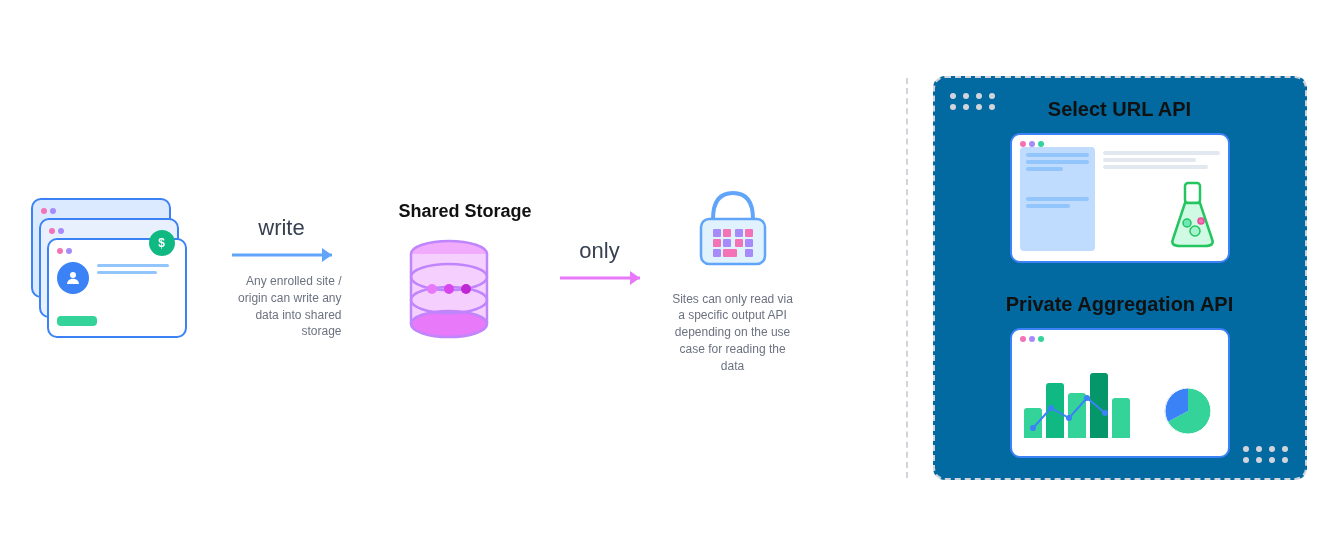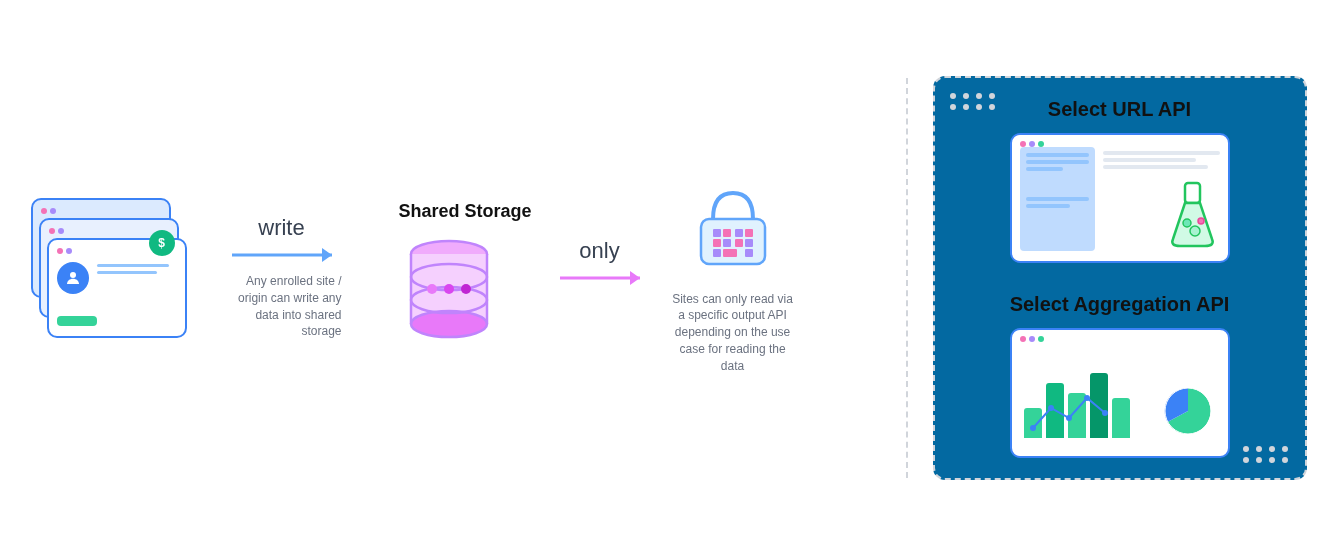--- a/index.html
+++ b/index.html
@@ -401,21 +401,21 @@
                 <circle cx="30" cy="50" r="5" fill="#a7f3d0" stroke="#22c55e" stroke-width="1.5"></circle>
                 <circle cx="22" cy="42" r="4" fill="#6ee7b7" stroke="#22c55e" stroke-width="1.5"></circle>
                 <circle cx="36" cy="40" r="3" fill="#f472b6" stroke="#ec4899" stroke-width="1.5"></circle>
               </svg>
             </div>
           </div>
         </div>
       </div>
 
       <div class="api-item">
-        <div class="api-title">Select Aggregation API</div>
+        <div class="api-title">Private Aggregation API</div>
         <div class="api-illustration">
 
           <div style="display:flex;gap:3px;padding:6px 8px 0;">
             <div style="width:6px;height:6px;border-radius:50%;background:#f472b6;"></div>
             <div style="width:6px;height:6px;border-radius:50%;background:#a78bfa;"></div>
             <div style="width:6px;height:6px;border-radius:50%;background:#34d399;"></div>
           </div>
 
           <div style="padding:4px 12px 8px;position:relative;height:calc(100% - 22px);display:flex;align-items:flex-end;gap:0;">
 

